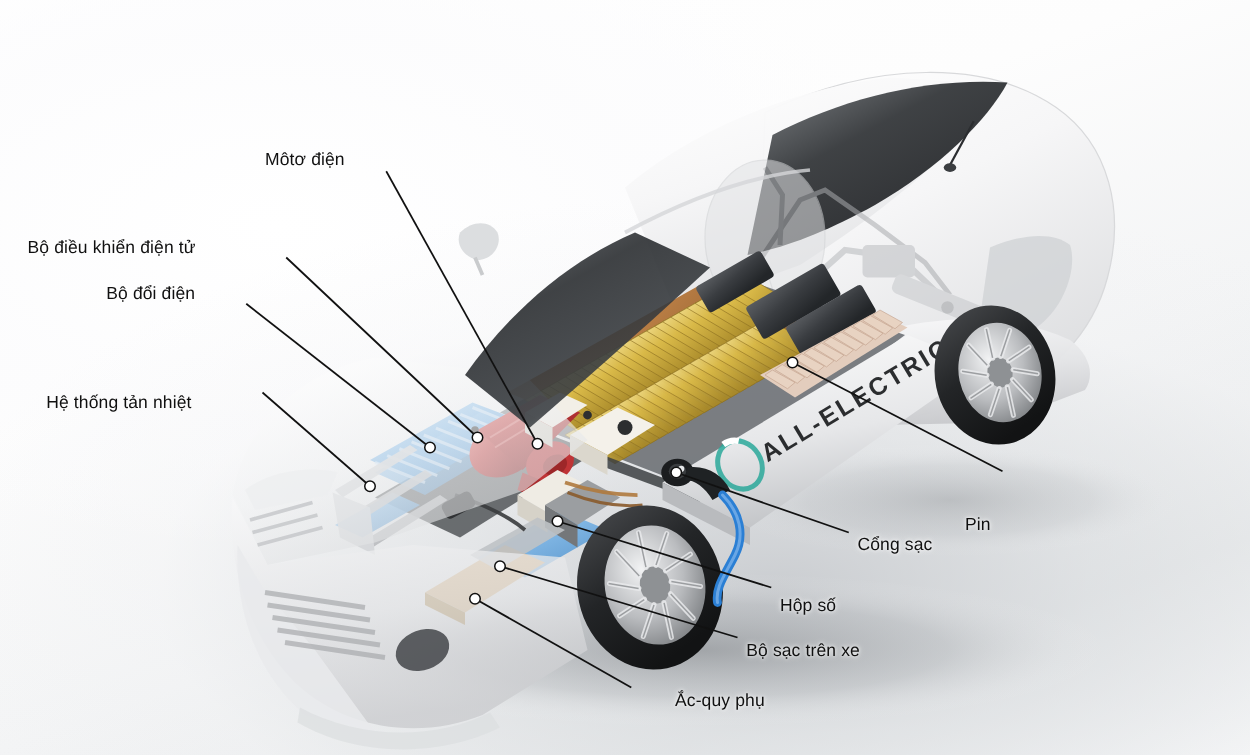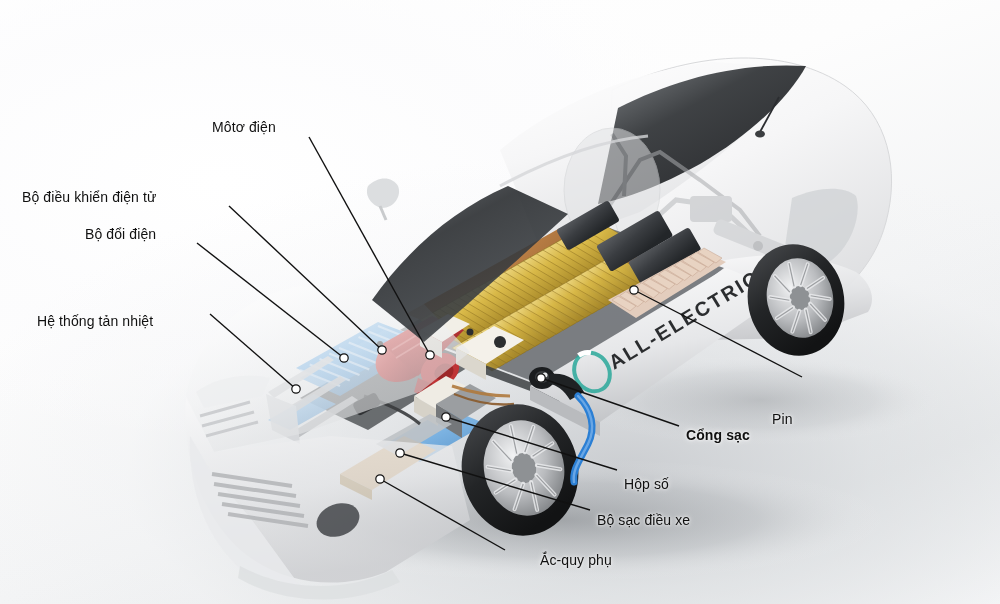--- a/index.html
+++ b/index.html
@@ -459,18 +459,18 @@
         <circle cx="380" cy="479" r="4.2" fill="#ffffff" stroke="#111111" stroke-width="1.2"></circle>
       </g>
   </svg>
 
   <div id="labels">
       <div class="lbl" style="left: 212px; top: 120px;">Môtơ điện</div>
       <div class="lbl" style="left: 22px; top: 190px;">Bộ điều khiển điện tử</div>
       <div class="lbl" style="left: 85px; top: 227px;">Bộ đổi điện</div>
       <div class="lbl" style="left: 37px; top: 314px;">Hệ thống tản nhiệt</div>
       <div class="lbl" style="left: 772px; top: 380px; margin-top: 32px;">Pin</div>
-      <div class="lbl" style="left: 686px; top: 428px; font-weight: bold;">Cổng sạc</div>
+      <div class="lbl" style="left: 686px; top: 428px;">Cổng sạc</div>
       <div class="lbl" style="left: 624px; top: 477px;">Hộp số</div>
-      <div class="lbl" style="left: 597px; top: 513px;">Bộ sạc điều xe</div>
+      <div class="lbl" style="left: 597px; top: 513px;">Bộ sạc trên xe</div>
       <div class="lbl" style="left: 540px; top: 553px;">Ắc-quy phụ</div>
     </div>
 </div>
 
 </body></html>

